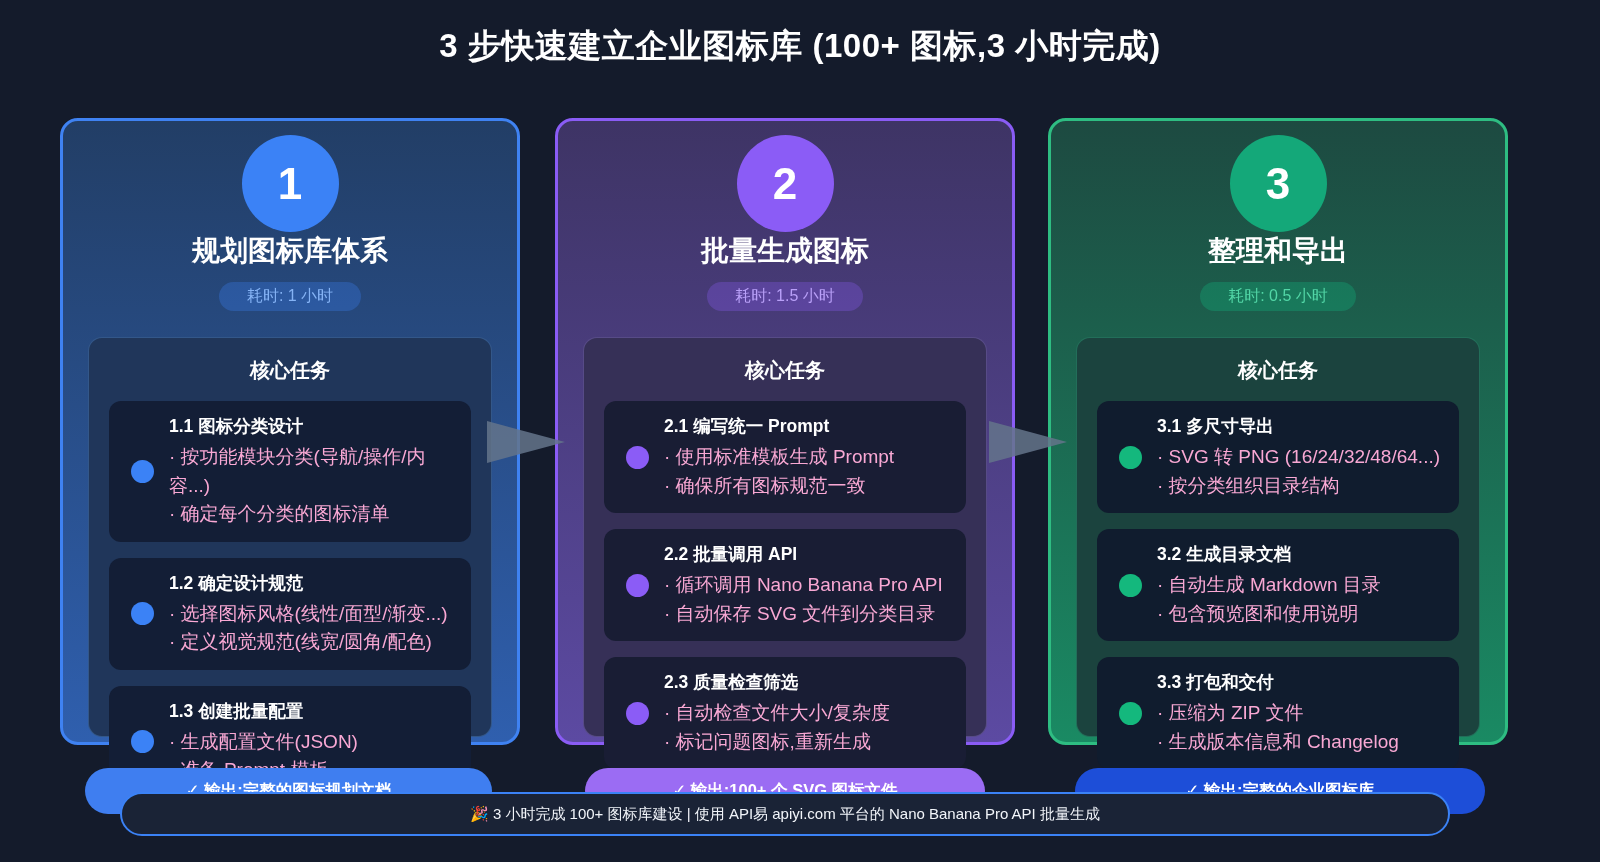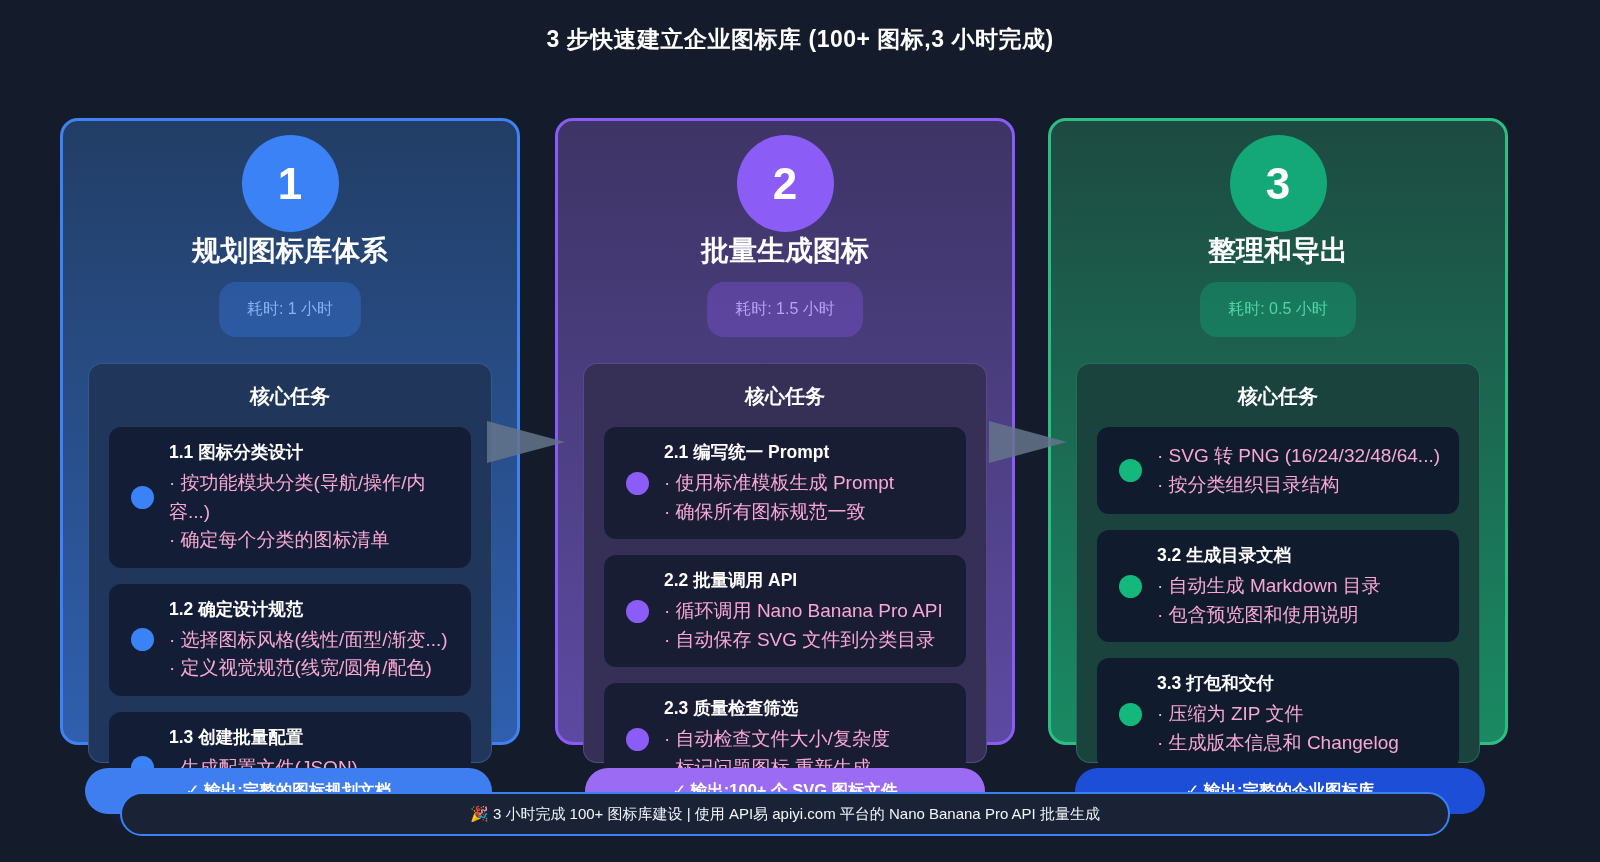--- a/index.html
+++ b/index.html
@@ -6,21 +6,21 @@
   html,body { width:1600px; height:862px; }
   body {
     position:relative;
     background:#141b2b;
     font-family:"Liberation Sans","DejaVu Sans",sans-serif;
     overflow:hidden;
     color:#fff;
   }
   .page-title {
     position:absolute; top:24px; left:0; width:100%;
-    text-align:center; font-size:23px; font-weight:bold; color:#ffffff;
+    text-align:center; font-size:33px; font-weight:bold; color:#ffffff;
     letter-spacing:0.5px;
   }
   
   .card {
     position:absolute; top:118px; width:460px; height:627px;
     border:3px solid; border-radius:18px;
   }
   .card-blue   { left:60px;  border-color:#3f82f2; background:linear-gradient(180deg,#223e66 0%,#2f5fae 100%); }
   .card-purple { left:555px; border-color:#8a5cf5; background:linear-gradient(180deg,#3e3465 0%,#5c4aa2 100%); }
   .card-green  { left:1048px;border-color:#2ebd82; background:linear-gradient(180deg,#1d4a41 0%,#1a8a63 100%); }
@@ -30,21 +30,21 @@
     margin:14px auto 0; display:flex; align-items:center; justify-content:center;
     font-size:44px; font-weight:bold; color:#fff;
   }
   .card-blue   .circle { background:#3b82f6; }
   .card-purple .circle { background:#8b5cf6; }
   .card-green  .circle { background:#14a879; }
 
   .step-title { text-align:center; font-size:28px; font-weight:bold; color:#fff; }
 
   .badge {
-    margin:12px auto 0; width:max-content; padding:17px 28px;
+    margin:12px auto 0; width:max-content; padding:4px 28px;
     border-radius:17px; font-size:16px;
   }
   .card-blue   .badge { background:rgba(59,130,246,0.30); color:#85b3f5; }
   .card-purple .badge { background:rgba(139,92,246,0.30); color:#b9a0f8; }
   .card-green  .badge { background:rgba(16,185,129,0.30); color:#52d6a6; }
 
   .panel {
     margin:26px 25px 0; border-radius:14px; padding:19px 20px 14px;
     height:400px;
   }
@@ -176,20 +176,21 @@
   <div class="circle">
     <span>3</span>
   </div>
   <div class="step-title">整理和导出</div>
   <div class="badge">耗时: 0.5 小时</div>
   <div class="panel">
     <div class="panel-title">核心任务</div>
     <div class="task">
       <span class="dot"></span>
       <div>
+        <div class="task-title">3.1 多尺寸导出</div>
         <div class="task-detail">· SVG 转 PNG (16/24/32/48/64...)</div>
         <div class="task-detail">· 按分类组织目录结构</div>
       </div>
     </div>
     <div class="task">
       <span class="dot"></span>
       <div>
         <div class="task-title">3.2 生成目录文档</div>
         <div class="task-detail">· 自动生成 Markdown 目录</div>
         <div class="task-detail">· 包含预览图和使用说明</div>

